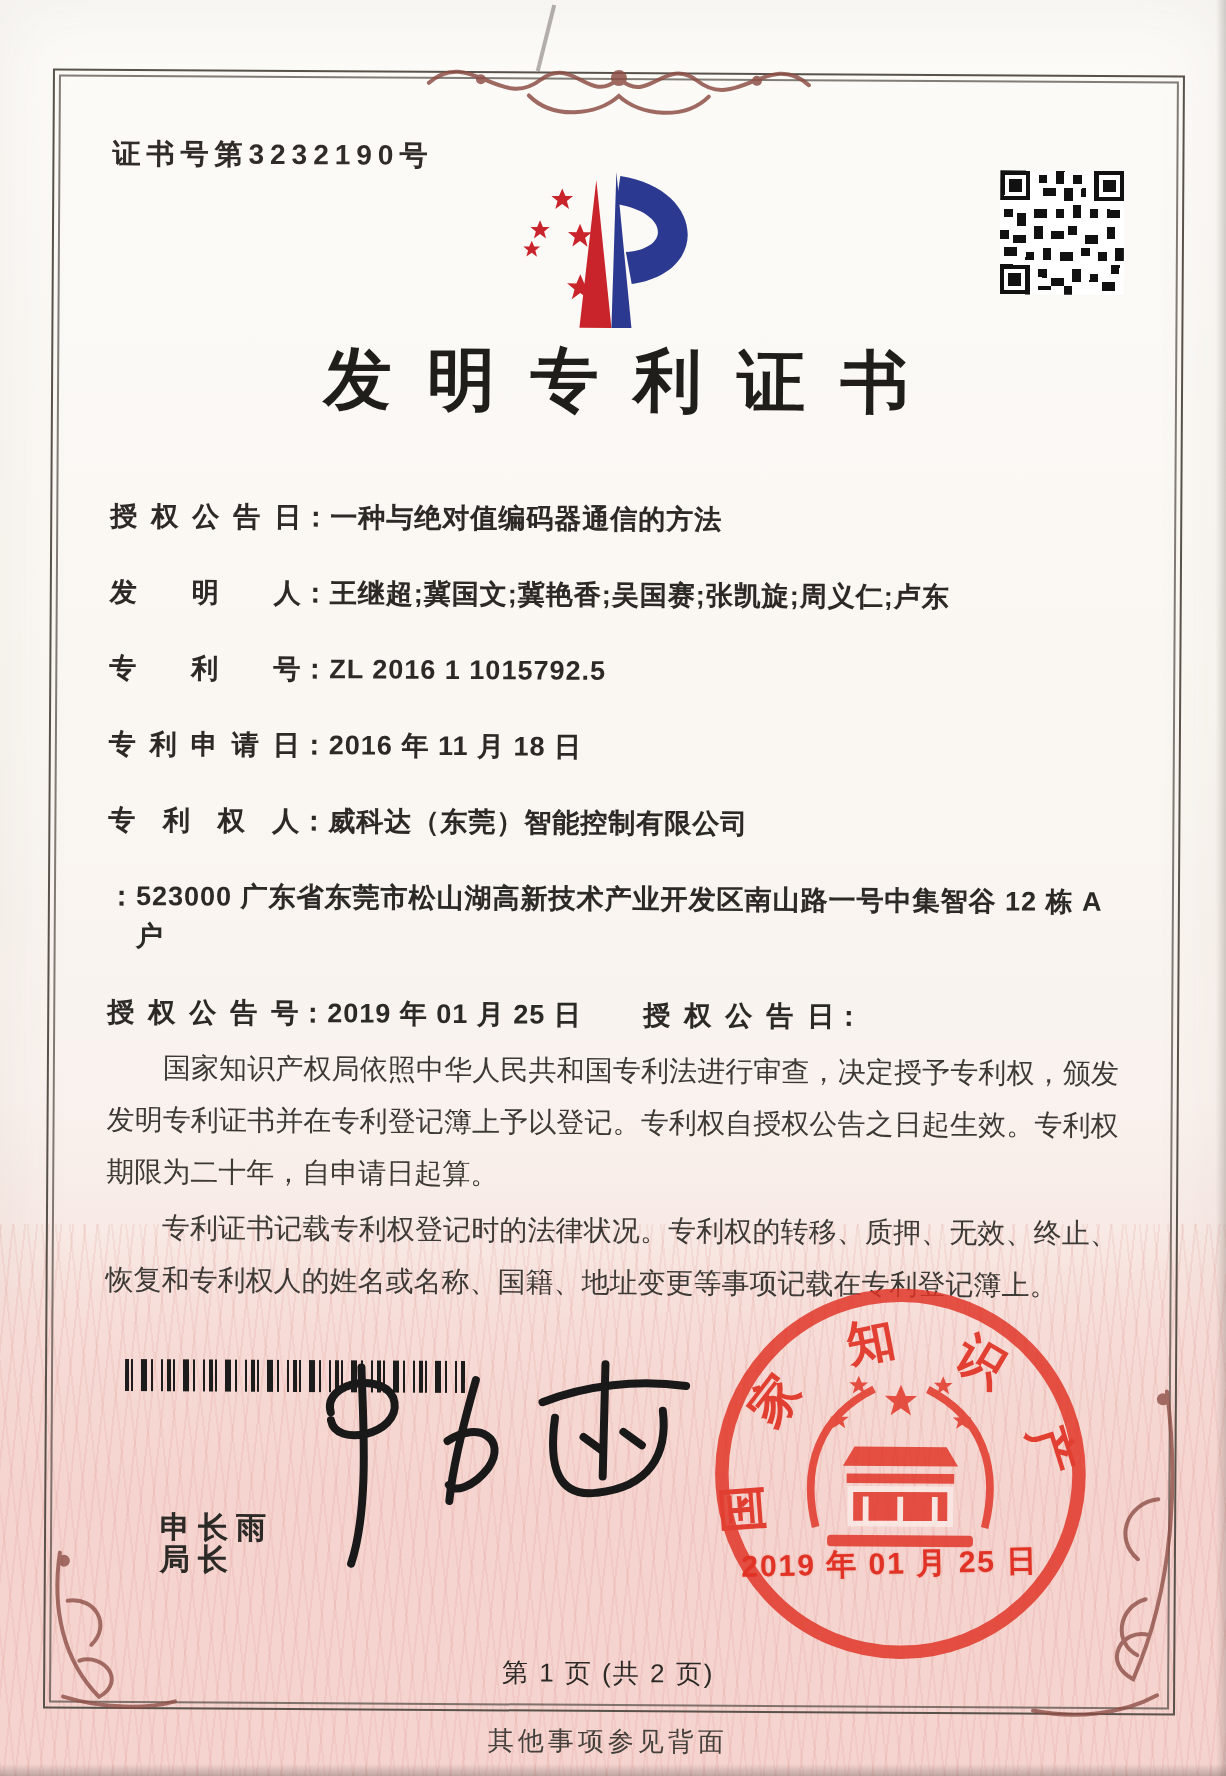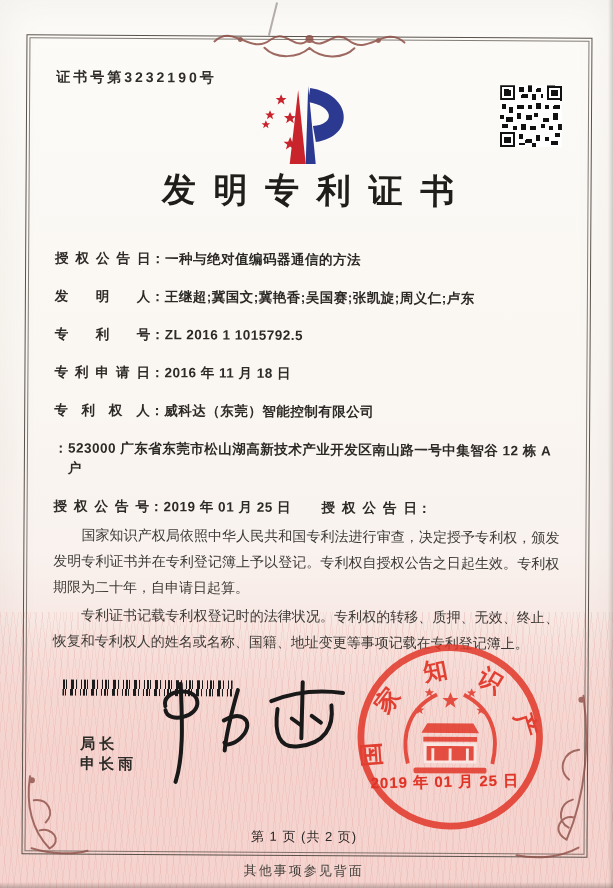--- a/index.html
+++ b/index.html
@@ -69,21 +69,21 @@
     font-size:14px;line-height:26px;color:#3d3a36;text-align:justify;
   }
   .legal p{margin:0 0 2px 0;text-indent:2em;}
 
   
   .barcode{
     position:absolute;left:64px;top:681px;width:170px;height:16px;
     background:
       repeating-linear-gradient(90deg,#1c1c1c 0 2px,transparent 2px 3px,#1c1c1c 3px 4px,transparent 4px 8px,#1c1c1c 8px 11px,transparent 11px 13px,#1c1c1c 13px 14px,transparent 14px 18px,#1c1c1c 18px 19px,transparent 19px 21px);
   }
-  .chief-title{position:absolute;left:82px;top:736px;font-size:15px;font-weight:700;color:#2c2a27;letter-spacing:4px;}
+  .chief-title{position:absolute;left:82px;top:772px;font-size:15px;font-weight:700;color:#2c2a27;letter-spacing:4px;}
   .chief-name{position:absolute;left:82px;top:756px;font-size:15px;font-weight:700;color:#2c2a27;letter-spacing:4px;}
   .signature{position:absolute;left:146px;top:676px;width:215px;height:118px;transform:rotate(-2deg);}
 
   .seal{position:absolute;left:356px;top:640px;width:192px;height:192px;opacity:.92;}
   .seal-date{
     position:absolute;left:352px;top:772px;width:190px;text-align:center;
     font-size:15px;font-weight:700;color:#e03325;letter-spacing:1px;transform:rotate(-1.5deg);
     text-shadow:0 0 1px rgba(224,51,37,.4);
   }
   .page-info{position:absolute;left:0;top:828px;width:613px;text-align:center;font-size:13px;color:#2c2a27;letter-spacing:1px;}

